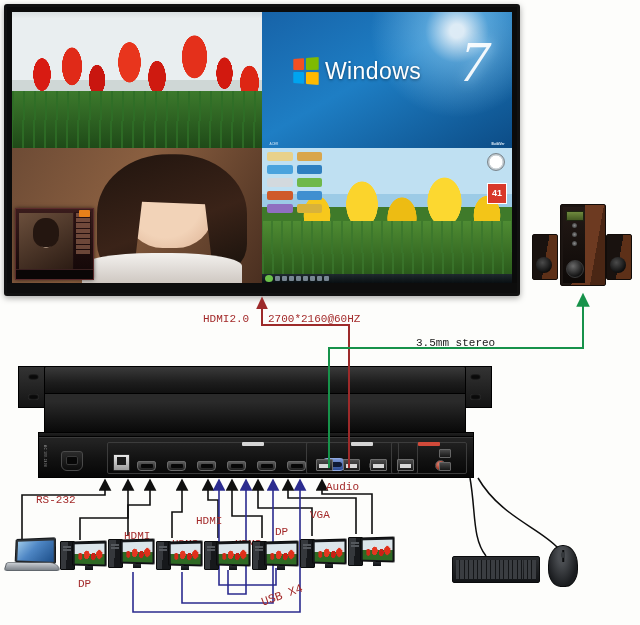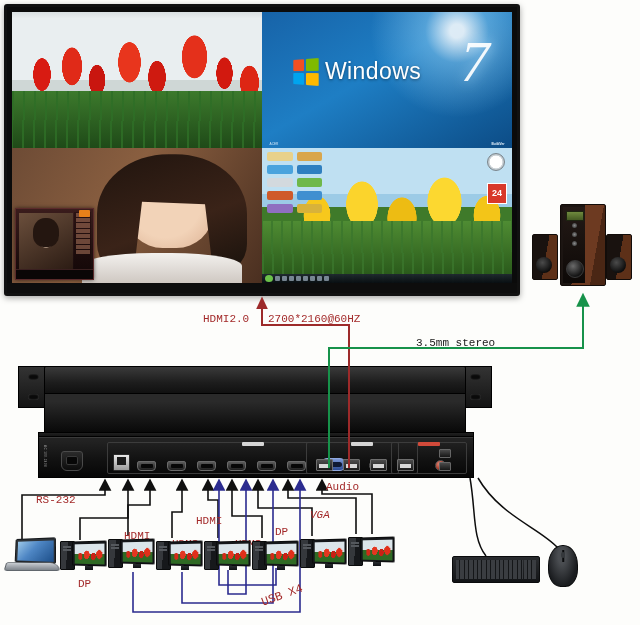--- a/index.html
+++ b/index.html
@@ -32,21 +32,21 @@
      background:
       repeating-linear-gradient(91deg, rgba(46,110,38,.85) 0 2px, transparent 2px 11px),
       linear-gradient(#3c7a2c,#1f4a18);}
   .q-tulip-red::before{content:"";position:absolute;left:0;top:0;width:100%;height:6px;
      background:linear-gradient(#cfd6d8,#e8eced);opacity:.6;}
 
   
   .q-win7{background:
      radial-gradient(circle at 78% 14%, rgba(255,255,255,.85) 0 3%, rgba(150,210,245,.45) 14%, transparent 38%),
      linear-gradient(150deg,#1763a8 0%,#1e7ec4 45%,#0c4c86 100%);}
-  .win7row{position:absolute;left:12%;top:34%;display:flex;align-items:center;gap:7px;}
+  .win7row{position:absolute;left:12%;top:34%;display:flex;gap:7px;}
   .winflag{width:26px;height:26px;display:grid;grid-template-columns:1fr 1fr;
      grid-template-rows:1fr 1fr;gap:2px;transform:perspective(40px) rotateY(-14deg);}
   .winflag i{display:block;border-radius:1px;}
   .wf1{background:#f25022;} .wf2{background:#7fba00;}
   .wf3{background:#00a4ef;} .wf4{background:#ffb900;}
   .win7txt{color:#fff;font-size:23px;letter-spacing:.4px;
      text-shadow:0 1px 3px rgba(0,0,0,.45);font-family:"Liberation Sans",sans-serif;}
   .win7seven{position:absolute;right:9%;top:12%;font-size:58px;color:rgba(255,255,255,.92);
      font-family:"Liberation Serif",serif;font-style:italic;
      text-shadow:0 0 14px rgba(190,230,255,.9);}
@@ -293,21 +293,21 @@
             <i class="dk3"></i>
             <i class="dk4"></i>
           <i class="dk5"></i>
             <i class="dk6"></i>
             <i class="dk7"></i>
             <i class="dk8"></i>
           <i class="dk9"></i>
             <i class="dk10"></i>
         </div>
         <div class="gadget-clock"></div>
-        <div class="gadget-cal">24</div>
+        <div class="gadget-cal">41</div>
         <div class="taskbar">
           <span class="tb-start"></span>
           <i></i>
             <i></i>
             <i></i>
             <i></i>
             <i></i>
             <i></i>
             <i></i>
             <i></i>
@@ -459,21 +459,21 @@
   <div class="lbl lbl-red" style="left:268px;top:313px;font-size:11px;">2700*2160@60HZ</div>
   <div class="lbl lbl-blk" style="left:416px;top:337px;font-size:11px;">3.5mm stereo</div>
   <div class="lbl lbl-red" style="left:326px;top:481px;font-size:11px;">Audio</div>
   <div class="lbl lbl-red" style="left:36px;top:494px;font-size:11px;">RS-232</div>
 
   <div class="lbl lbl-red" style="left:124px;top:530px;font-size:11px;">HDMI</div>
   <div class="lbl lbl-red" style="left:172px;top:538px;font-size:11px;">HDMI</div>
   <div class="lbl lbl-red" style="left:196px;top:515px;font-size:11px;">HDMI</div>
   <div class="lbl lbl-red" style="left:235px;top:538px;font-size:11px;">HDMI</div>
   <div class="lbl lbl-red" style="left:275px;top:526px;font-size:11px;">DP</div>
-  <div class="lbl lbl-red" style="left:310px;top:509px;font-size:11px;font-style:italic;">VGA</div>
+  <div class="lbl lbl-red" style="left:310px;top:509px;font-size:11px;">VGA</div>
   <div class="lbl lbl-red" style="left:78px;top:578px;font-size:11px;">DP</div>
 
   <div class="lbl lbl-red" style="left:262px;top:596px;font-size:12px;
        transform:rotate(-20deg);transform-origin:left center;">USB X4</div>
 
   <div class="abs" id="laptop">
     <div class="lt-lid">
       <div class="lt-scr"></div>
     </div>
     <div class="lt-base"></div>

